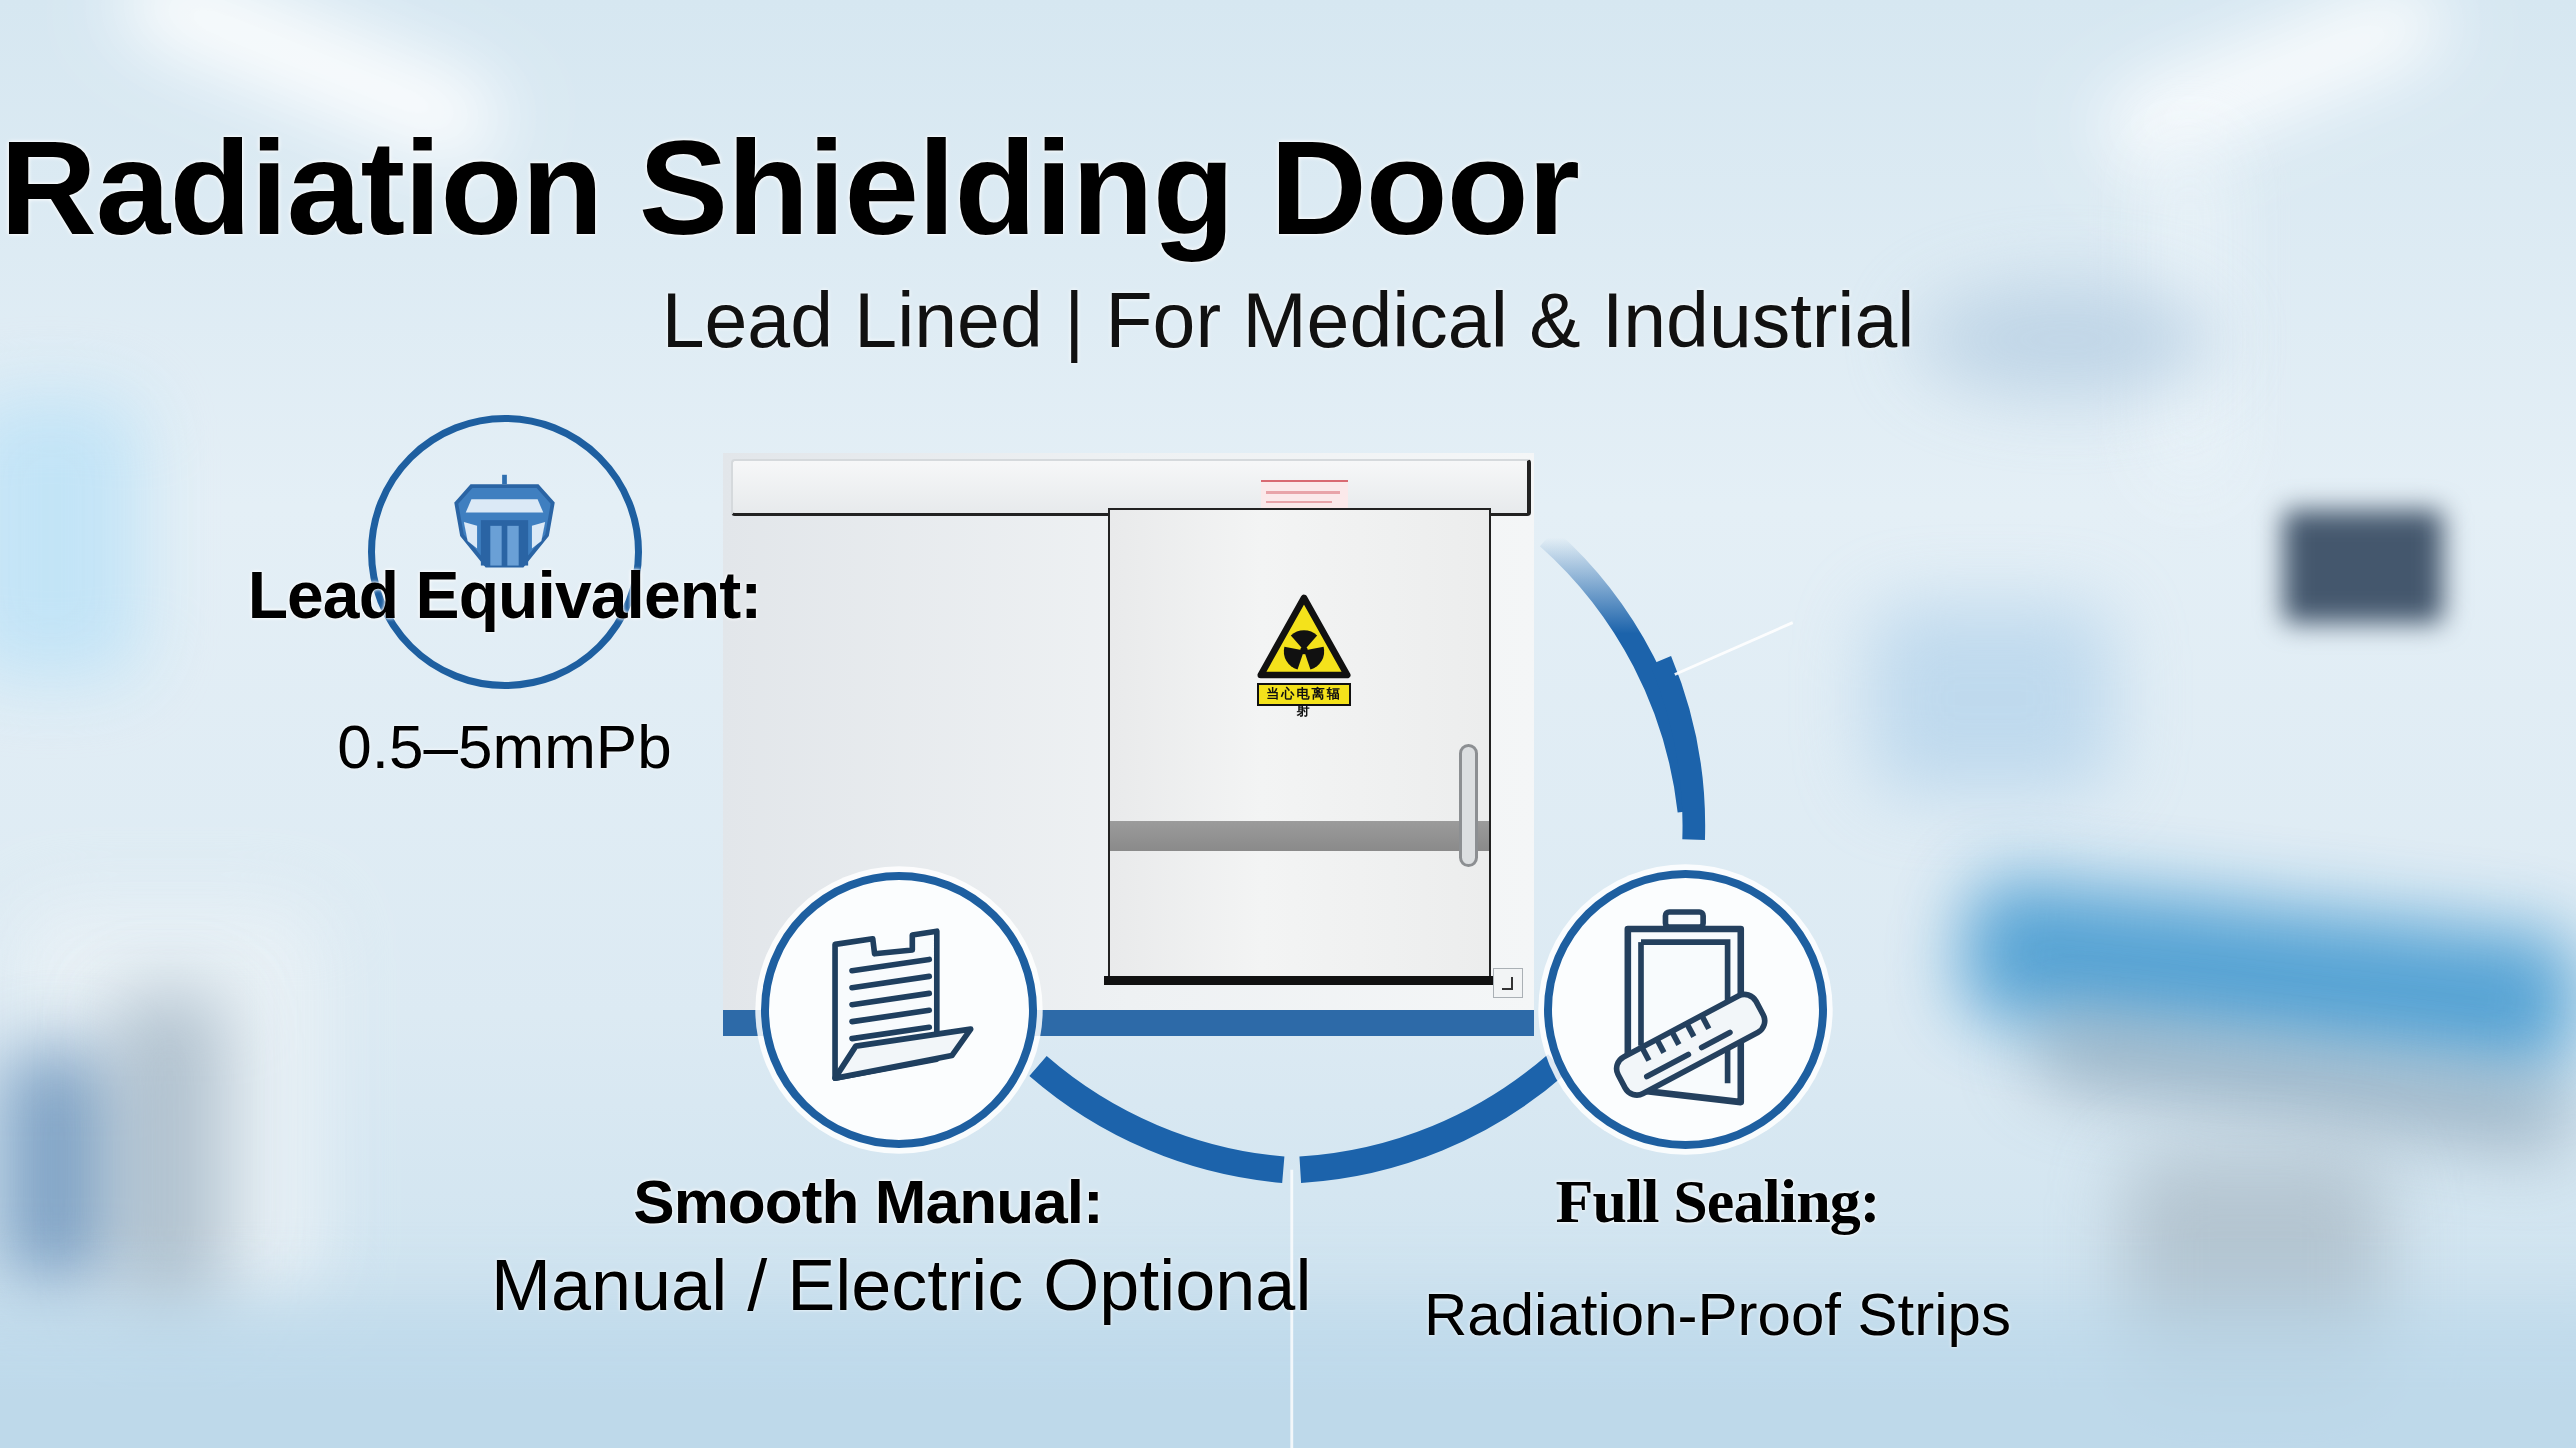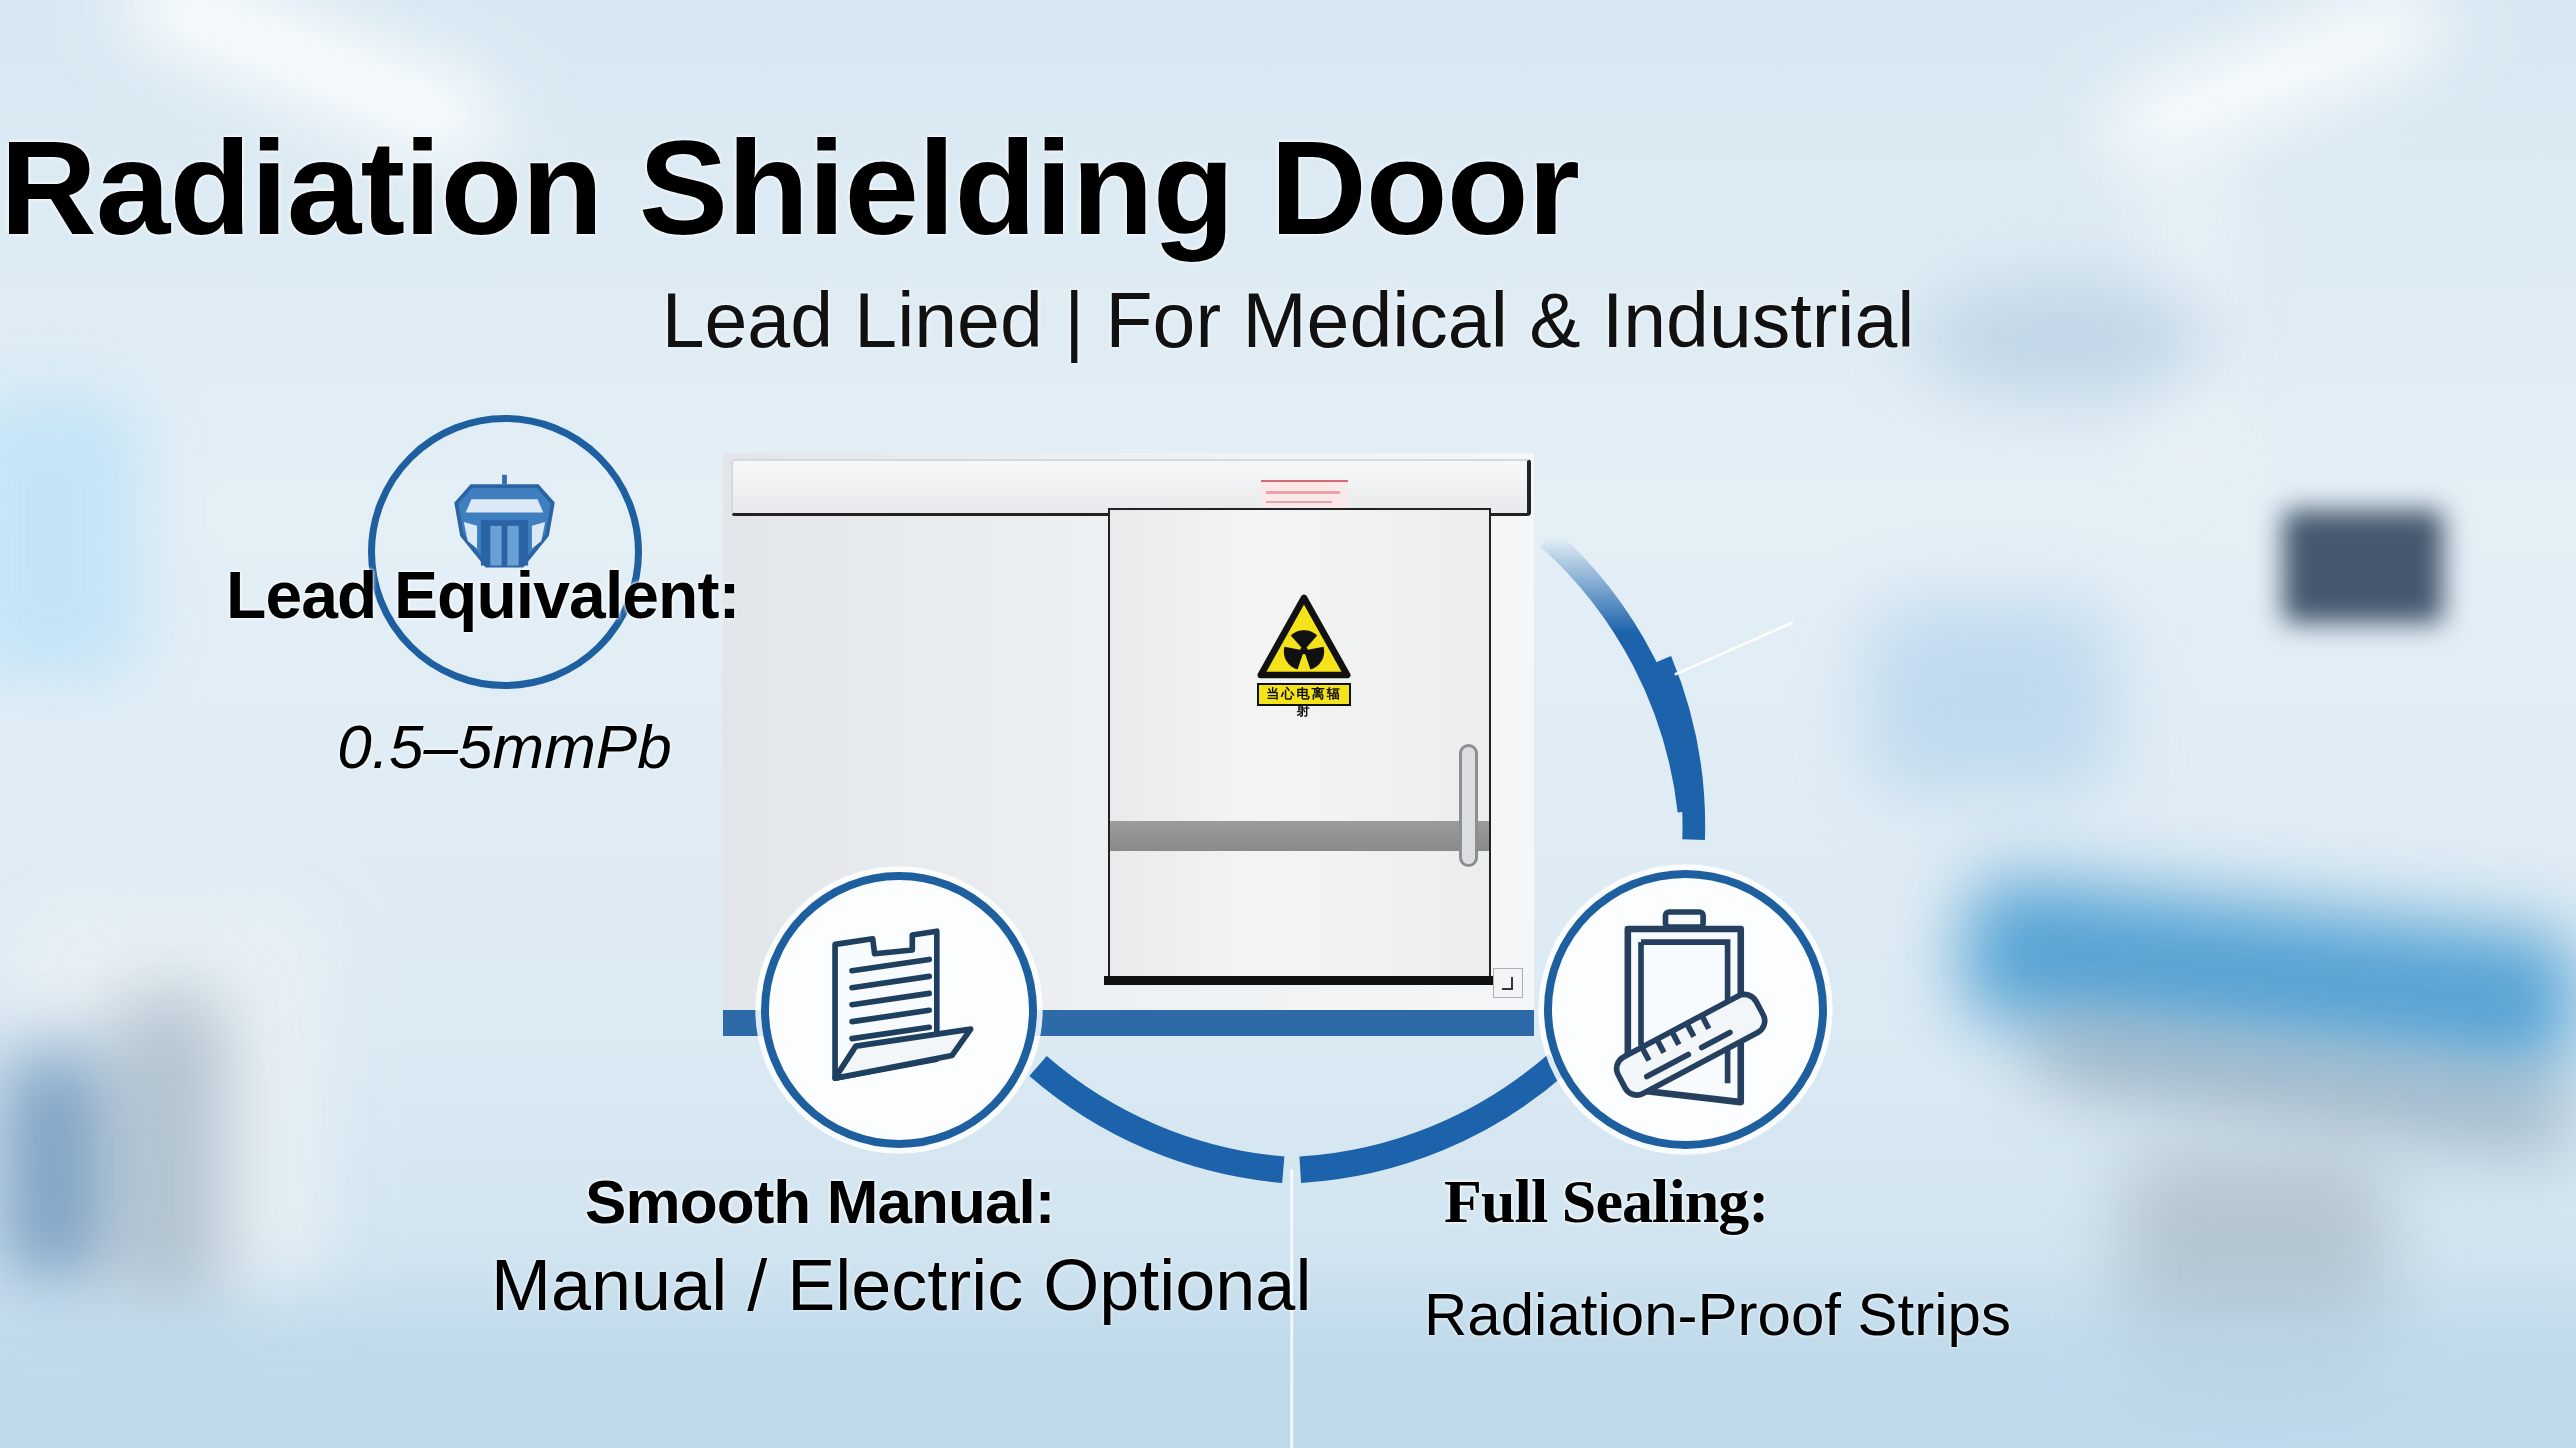--- a/index.html
+++ b/index.html
@@ -64,25 +64,25 @@
                 letter-spacing: 1.9px; }
 
   
   .badge { position: absolute; border-radius: 50%; background: #fbfdfe; border: 8.5px solid #1e5fa0;
            box-sizing: border-box; box-shadow: 0 0 0 5.7px rgba(255,255,255,.85); }
   .badge svg { position: absolute; }
   .badge-lead { left: 368px; top: 415px; width: 274px; height: 274px; background: transparent;
                 box-shadow: none; border-width: 7.5px; }
 
   
-  .feat-title { position: absolute; font-weight: 700; color: #000; text-align: left;
+  .feat-title { position: absolute; font-weight: 700; color: #000; text-align: center;
                 text-shadow: 0 0 4.7px #fff, 0 0 2.8px #fff; white-space: nowrap; }
   .feat-desc { position: absolute; color: #000; text-align: center; text-shadow: 0 0 3.8px #fff; white-space: nowrap; }
   .ft-lead { left: 226px; width: 557px; top: 557px; font-size: 66px; letter-spacing: -0.9px; }
-  .fd-lead { left: 226px; width: 557px; top: 708px; font-size: 62px; line-height: 77px; font-style: italic; }
+  .fd-lead { left: 226px; width: 557px; top: 708px; font-size: 62px; line-height: 77px; }
   .ft-slide { left: 585px; width: 566px; top: 1166px; font-size: 62px; letter-spacing: -0.9px; }
   .fd-slide { left: 491px; width: 755px; top: 1244px; font-size: 72px; }
   .ft-seal { left: 1444px; width: 547px; top: 1166px; font-size: 62px; letter-spacing: -0.9px; font-family: Liberation Serif, serif; }
   .fd-seal { left: 1378px; width: 679px; top: 1280px; font-size: 60px; }
 </style>
 </head>
 <body>
 
 <div class="bg">
   <div class="blob b-light1"></div>

